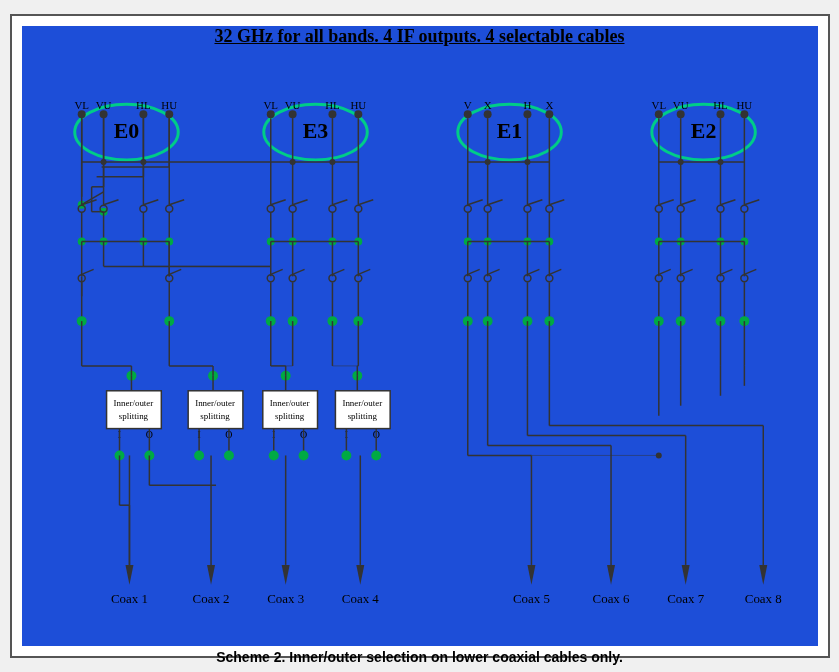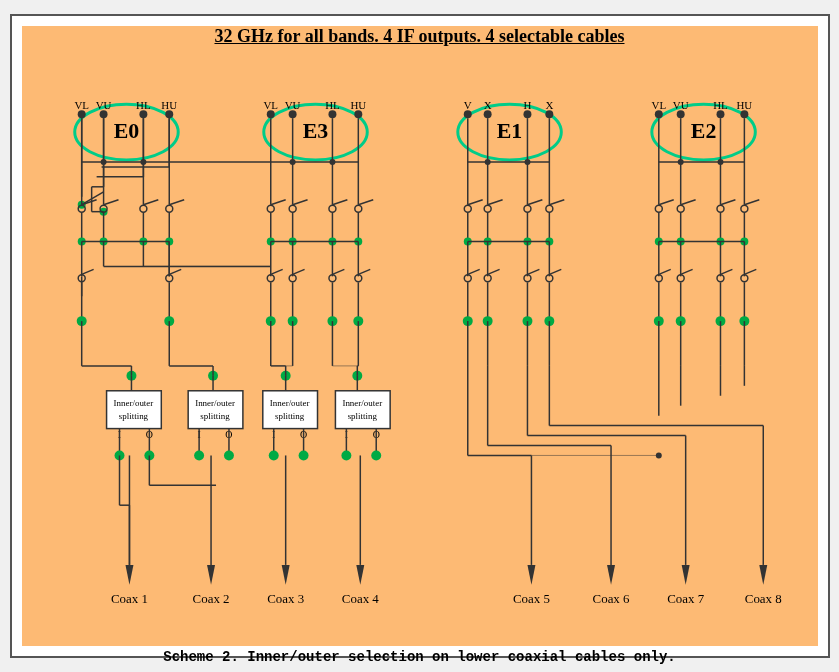--- a/index.html
+++ b/index.html
@@ -11,39 +11,39 @@
       min-height: 100vh;
       font-family: Arial, sans-serif;
     }
     .outer-container {
       background: white;
       border: 2px solid #555;
       width: 820px;
       padding: 10px;
     }
     .diagram-area {
-      background: #fdba74;
+      background: #1d4ed8;
       position: relative;
       width: 100%;
       height: 620px;
     }
     .title {
       text-align: center;
       font-size: 18px;
       font-weight: bold;
       text-decoration: underline;
       margin-bottom: 4px;
       font-family: serif;
     }
     .caption {
       text-align: center;
       font-size: 14px;
       font-weight: bold;
       margin-top: 4px;
-      font-family: Liberation Mono, monospace;
+      font-family: Liberation Sans, sans-serif;
     }
     svg {
       width: 100%;
       height: 590px;
     }
   </style>
 </head>
 <body>
 
 <div class="outer-container">

